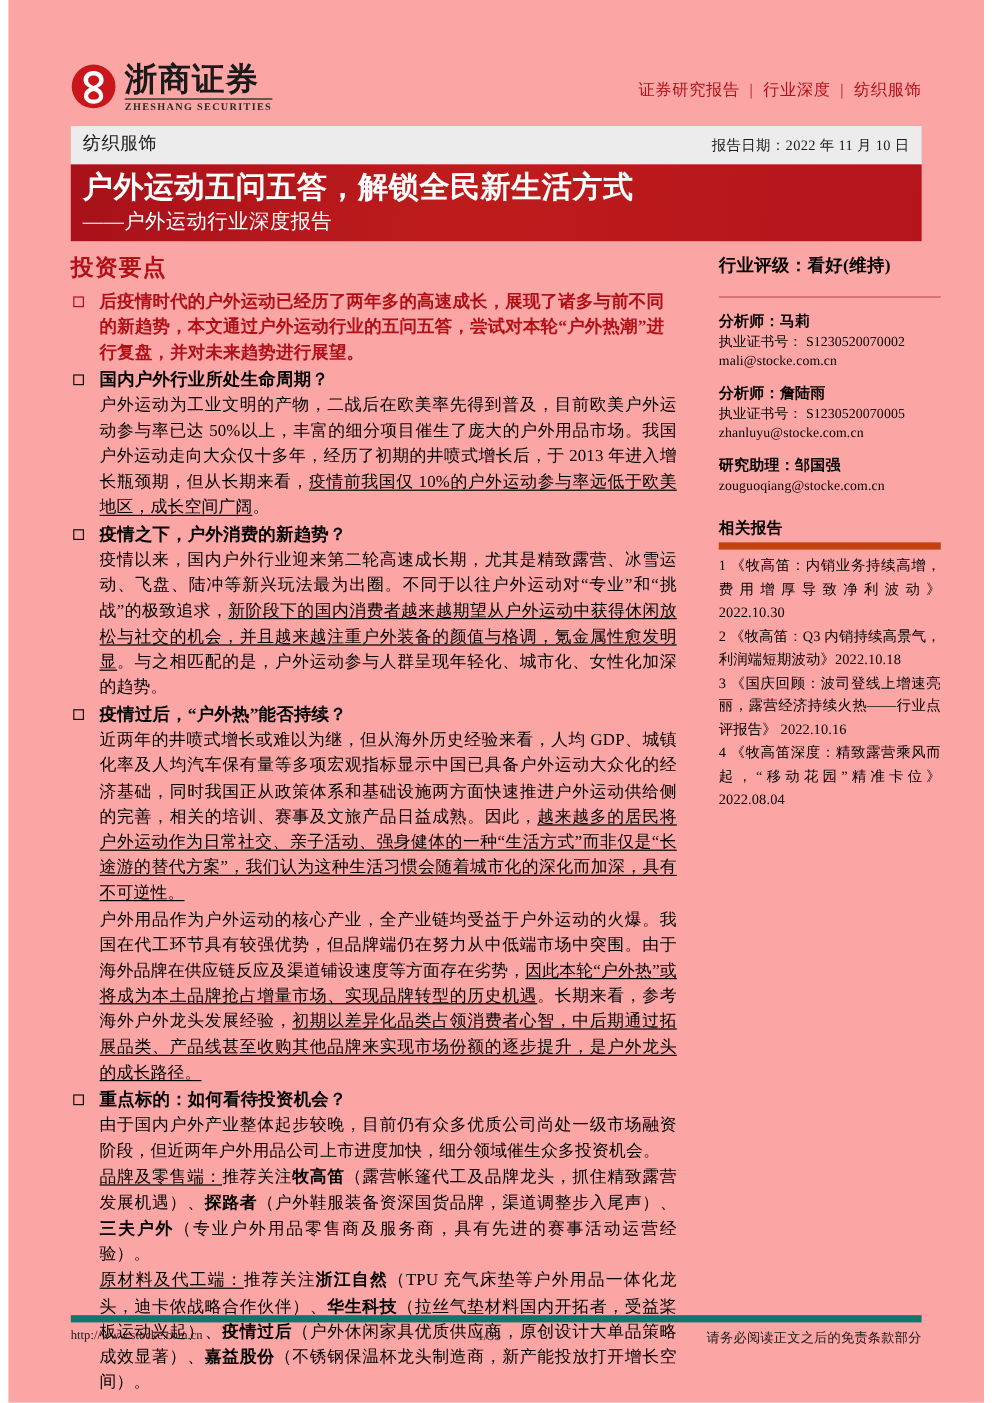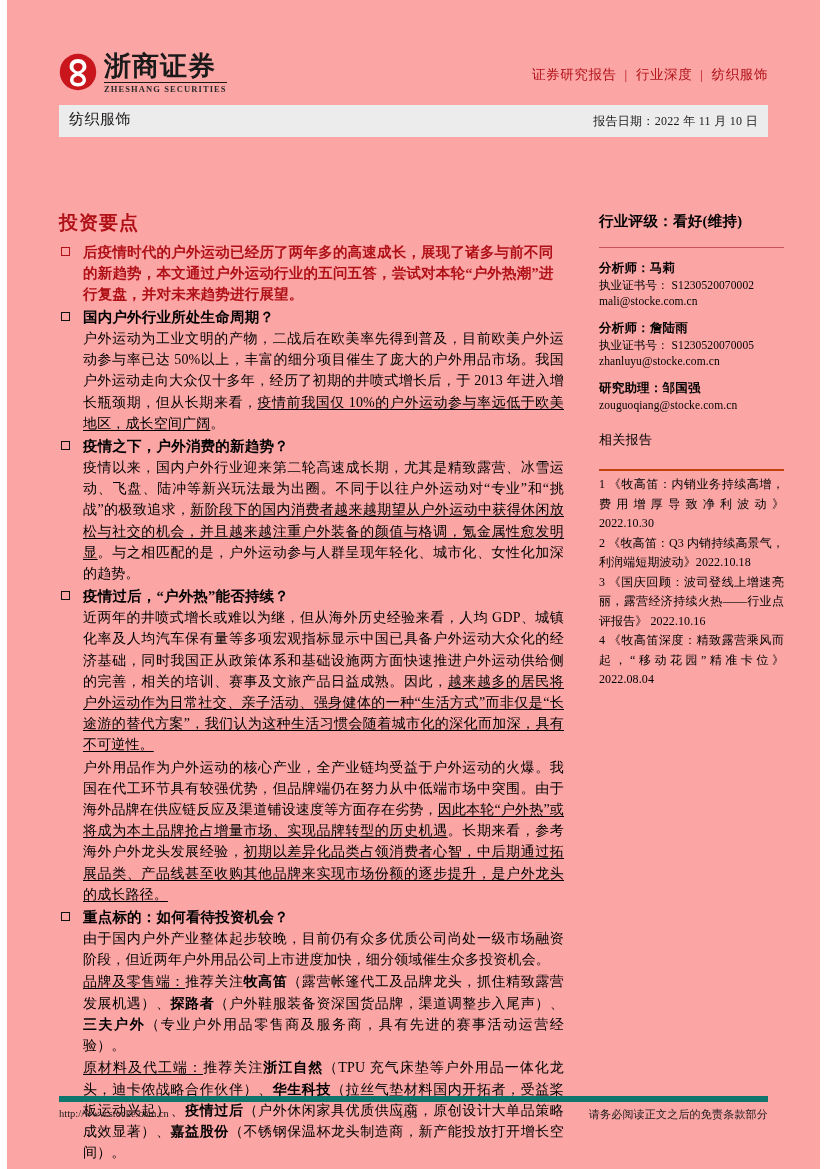--- a/index.html
+++ b/index.html
@@ -231,24 +231,24 @@
     letter-spacing: 0.1px;
   }
   .analyst-mail {
     font-size: 11.5px;
     line-height: 16px;
     letter-spacing: 0.1px;
   }
 
   .related-title {
     font-size: 13px;
-    font-weight: normal;
+    font-weight: bold;
     letter-spacing: 0.3px;
-    padding-bottom: 20px;
-    border-bottom: 2px solid #c2410c;
+    padding-bottom: 3px;
+    border-bottom: 6px solid #c2410c;
     margin-top: 18px;
     margin-bottom: 4px;
   }
   .related-item {
     font-size: 12px;
     line-height: 19.5px;
     letter-spacing: 0.1px;
     text-align: justify;
   }
 
@@ -311,20 +311,24 @@
       <span class="sep">|</span>
       <span>纺织服饰</span>
     </div>
   </div>
 
   <div class="gray-band">
     <span class="gray-band-label">纺织服饰</span>
     <span class="report-date">报告日期：2022 年 11 月 10 日</span>
   </div>
 
+  <div class="title-banner">
+    <div class="title-main">户外运动五问五答，解锁全民新生活方式</div>
+    <div class="title-sub">——户外运动行业深度报告</div>
+  </div>
 
   <div class="body-left">
     <div class="section-title">投资要点</div>
     <div id="blocks-container">
         <div class="bullet-row">
           <span class="bullet-box red"></span>
           <div class="bullet-title bullet-head-text red">后疫情时代的户外运动已经历了两年多的高速成长，展现了诸多与前不同的新趋势，本文通过户外运动行业的五问五答，尝试对本轮“户外热潮”进行复盘，并对未来趋势进行展望。</div>
         </div>
         <div class="bullet-row">
           <span class="bullet-box"></span>

